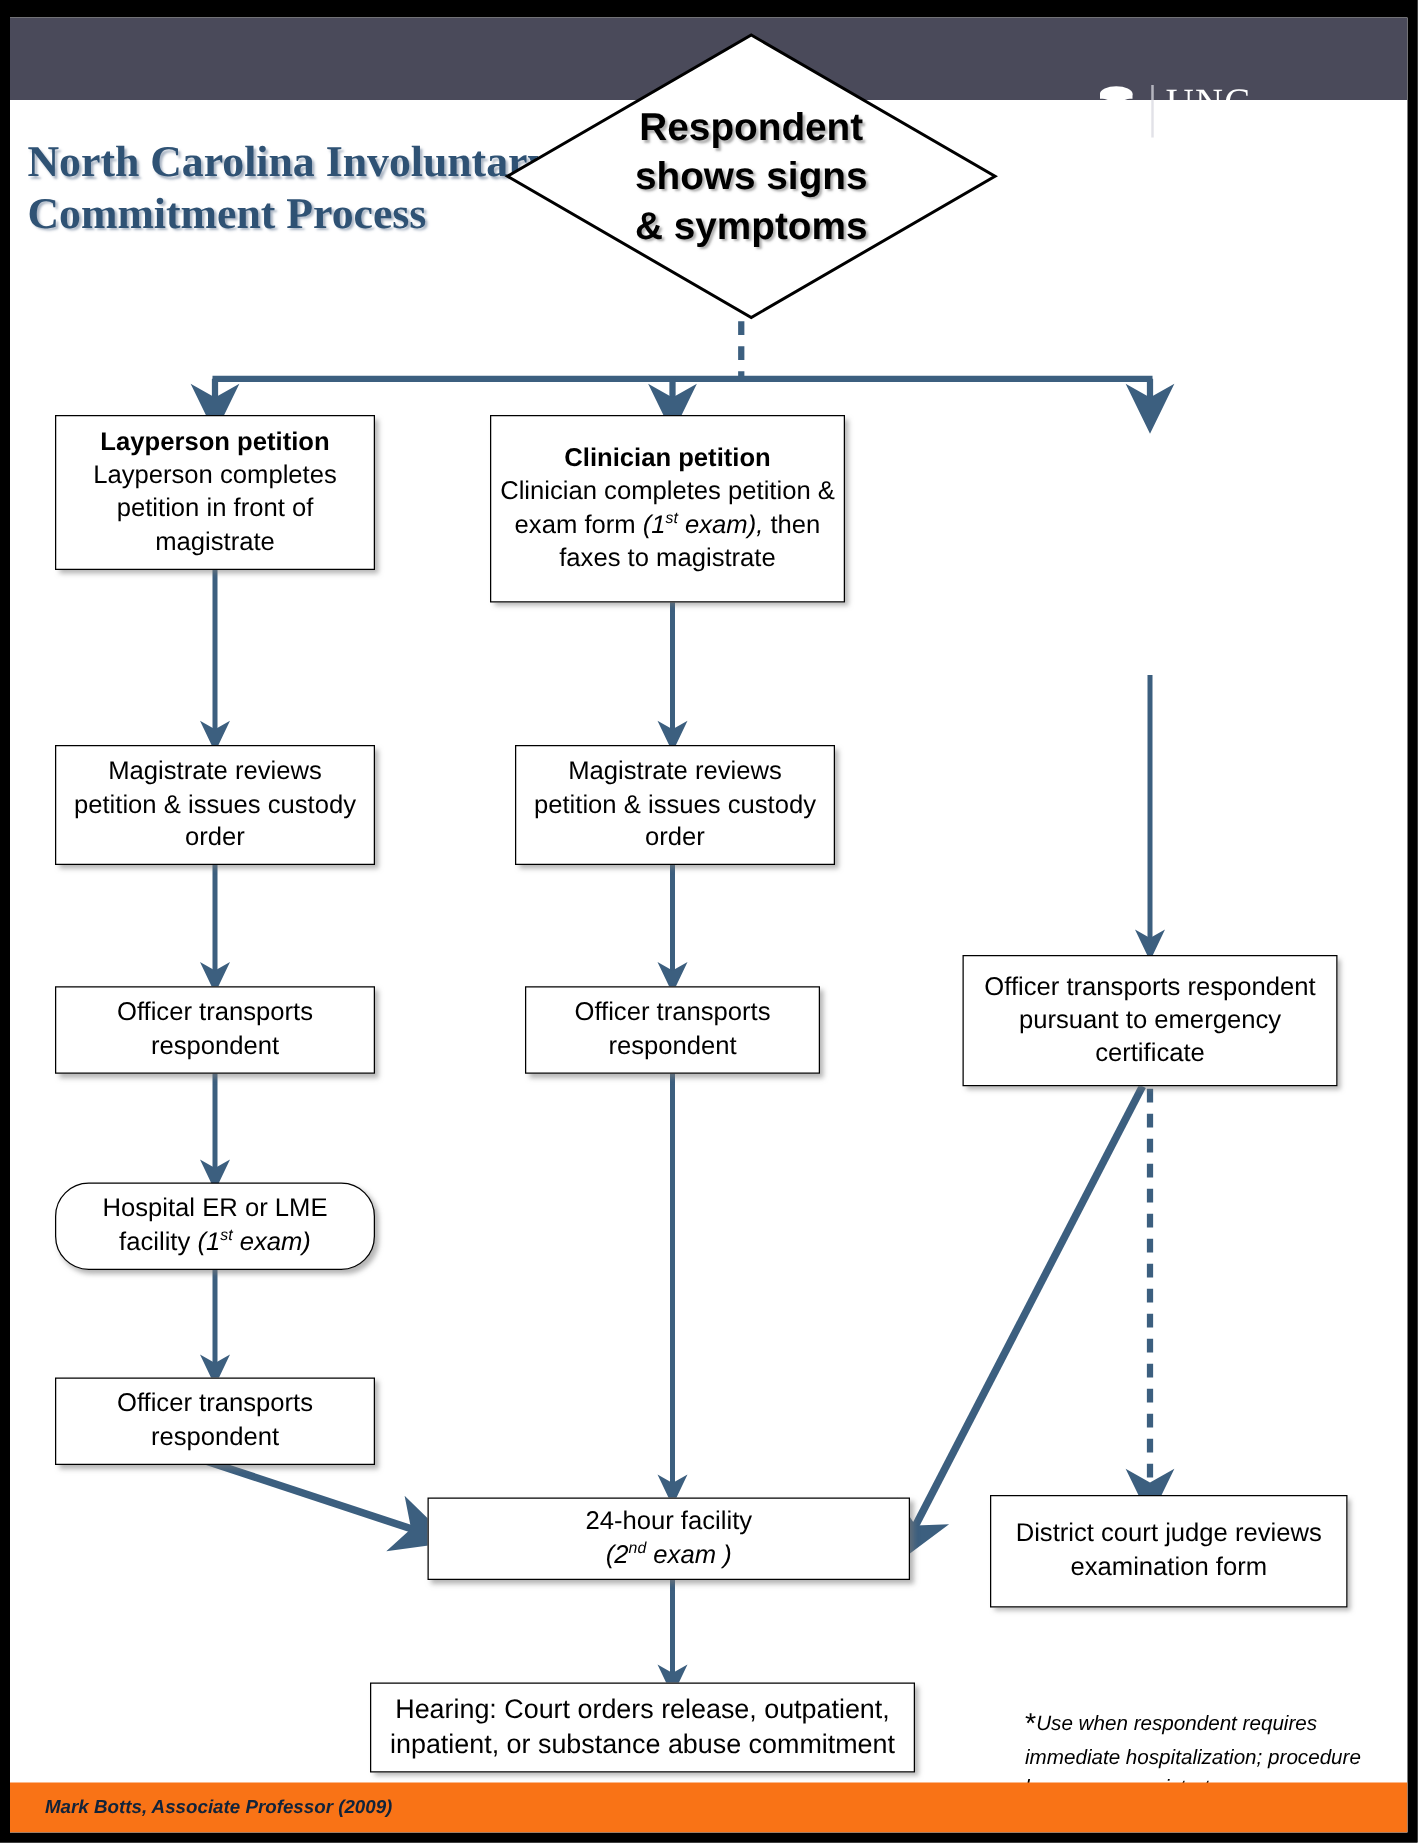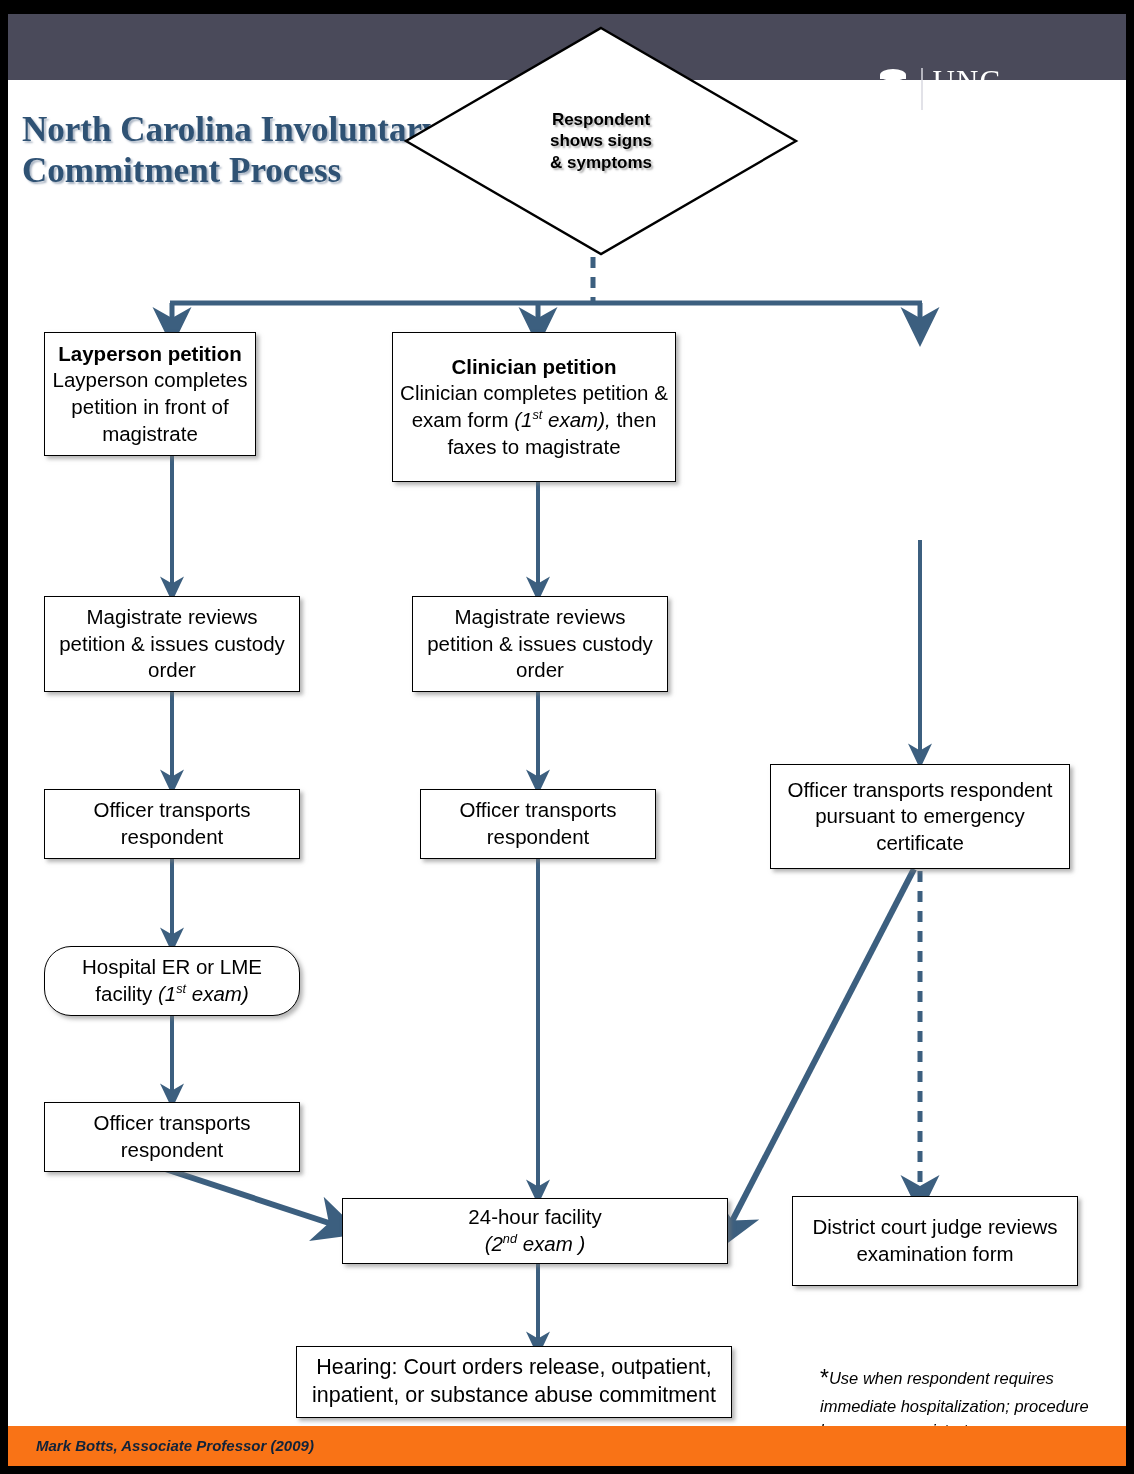--- a/index.html
+++ b/index.html
@@ -35,21 +35,21 @@
        font-size:20.5px;line-height:1.30;color:#000;
        box-shadow:3px 3px 4px rgba(120,120,120,.55);padding:4px 6px;}
   .box .hd{font-weight:bold;}
   .box i{font-style:italic;}
   sup{font-size:.62em;vertical-align:super;line-height:0;}
 
   #diamond{position:absolute;left:395px;top:11px;width:396px;height:232px;}
   #diamond svg{position:absolute;inset:0;}
   #diamond .dtext{position:absolute;left:0;top:0;width:396px;height:232px;
       display:flex;flex-direction:column;align-items:center;justify-content:center;
-      font-weight:bold;font-size:17px;line-height:1.27;color:#000;
+      font-weight:bold;font-size:31px;line-height:1.27;color:#000;
       text-shadow:2px 2px 2px rgba(120,120,120,.6);}
 
   #wires{position:absolute;left:0;top:0;width:1118px;height:1452px;
          pointer-events:none;}
 
   
   #footnote{position:absolute;left:812px;top:1348px;width:280px;
             font-style:italic;font-size:16.5px;line-height:1.45;color:#000;}
   #footnote b{font-style:normal;font-size:23px;vertical-align:-2px;
               font-weight:normal;}
@@ -130,21 +130,21 @@
     <svg viewBox="0 0 396 232" width="396" height="232">
       <polygon points="198,3 393,116 198,229 3,116" fill="#ffffff" stroke="#000000" stroke-width="2.4"></polygon>
     </svg>
     <div class="dtext">
       <span>Respondent</span>
       <span>shows signs</span>
       <span>&amp; symptoms</span>
     </div>
   </div>
 
-  <div class="box" style="left:36px;top:318px;width:212px;height:124px;">
+  <div class="box" style="left:36px;top:318px;width:256px;height:124px;">
     <span class="hd">Layperson petition</span>
     <span>Layperson completes petition in front of magistrate</span>
   </div>
 
   <div class="box" style="left:384px;top:318px;width:284px;height:150px;">
     <span class="hd">Clinician petition</span>
     <span><span>Clinician completes petition &amp; exam form </span><i>(1<sup>st</sup> exam),</i><span> then faxes to magistrate</span></span>
   </div>
 
 

